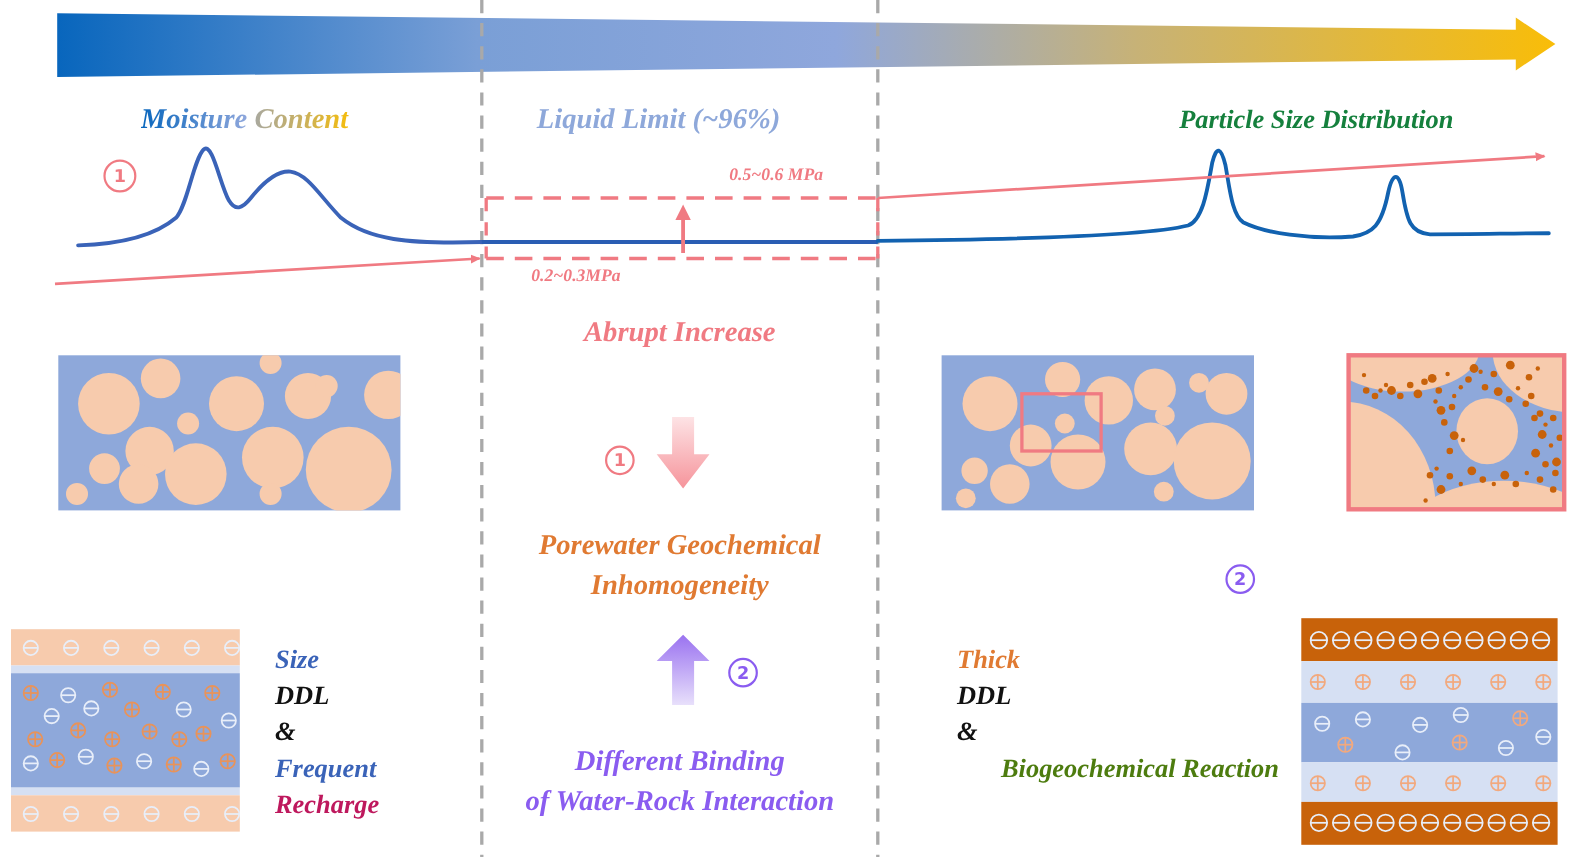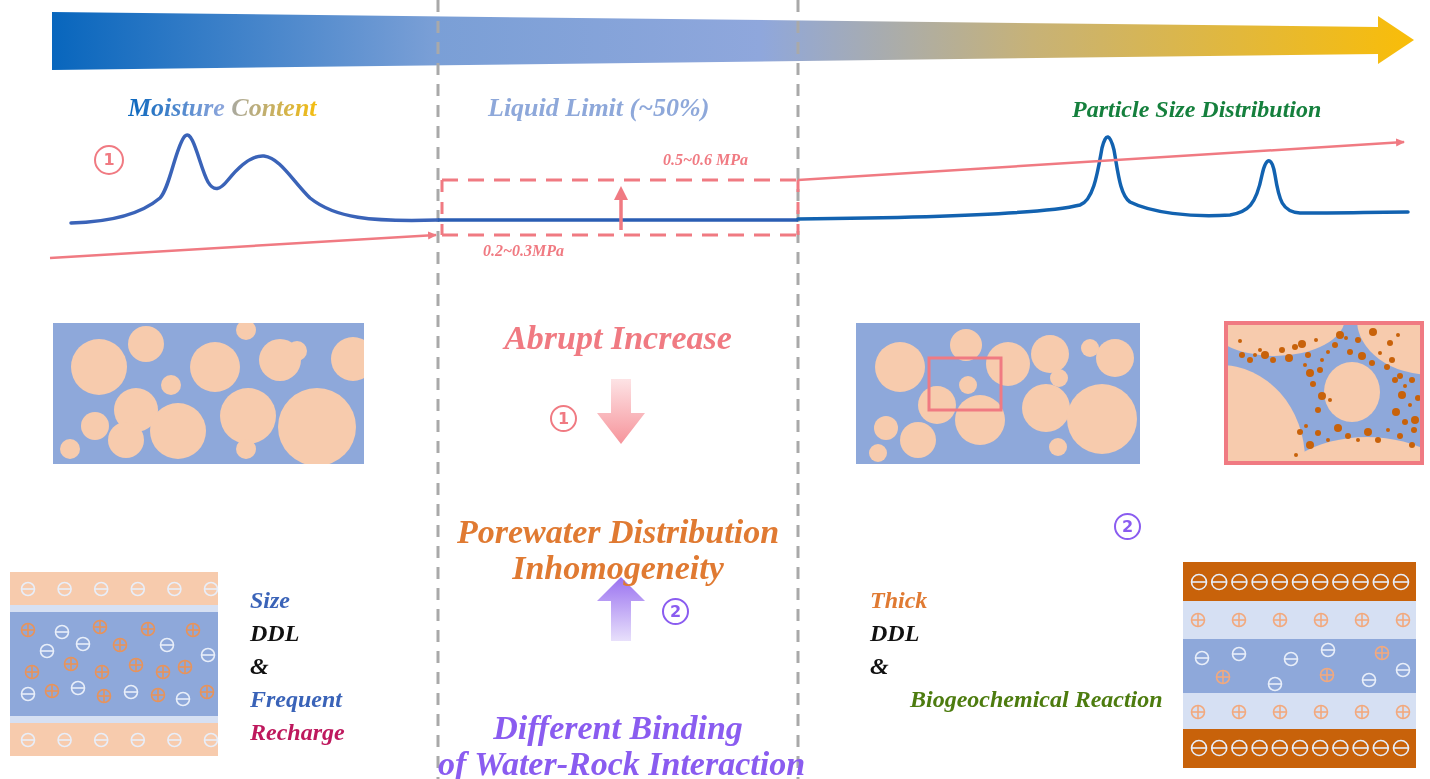--- a/index.html
+++ b/index.html
@@ -3,21 +3,21 @@
 <meta charset="utf-8">
 <style>
   html, body { margin: 0; padding: 0; background: #ffffff; }
   body { width: 1430px; height: 779px; position: relative; overflow: hidden;
          font-family: "Liberation Serif", "DejaVu Serif", serif; }
   #stage { position: absolute; left: 0; top: 0; width: 1430px; height: 779px; }
   .lbl { position: absolute; font-family: "Liberation Serif", "DejaVu Serif", serif;
          font-style: italic; font-weight: bold; white-space: nowrap; line-height: 1; }
   .center { text-align: center; }
   .title-big { font-size: 26px; }
-  .mid-text { font-size: 34px; line-height: 36px; margin-top: 36px; }
+  .mid-text { font-size: 26px; line-height: 36px; }
   .ddl-text { font-size: 24px; line-height: 33px; }
   .circ-num { position: absolute; font-family: "DejaVu Sans", sans-serif; font-weight: bold;
               font-size: 16px; border-radius: 50%; text-align: center; box-sizing: border-box; }
 </style>
 </head>
 <body>
 
 <svg id="stage" width="1430" height="779" viewBox="0 0 1430 779" xmlns="http://www.w3.org/2000/svg">
   <defs>
     <linearGradient id="gradArrow" x1="0" y1="0" x2="1" y2="0">
@@ -561,36 +561,36 @@
           <line x1="1396.5" x2="1409.5" y1="670" y2="670" stroke="#e8eef9" stroke-width="1.6"></line>
         </g>
       </g>
   </g>
 </svg>
 
 <div class="lbl title-big" style="left:128px; top:95px;">
   <span style="background:linear-gradient(90deg,#0866bd,#8fa7dc); -webkit-background-clip:text; background-clip:text; color:transparent;">Moisture</span>
   <span style="background:linear-gradient(90deg,#a9a9a0,#c8b060 50%,#f5bd0c); -webkit-background-clip:text; background-clip:text; color:transparent;">Content</span>
 </div>
-<div class="lbl title-big" style="left:488px; top:95px; color:#8ea8da;">Liquid Limit (~50%)</div>
+<div class="lbl title-big" style="left:488px; top:95px; color:#8ea8da;">Liquid Limit (~96%)</div>
 <div class="lbl" style="left:1072px; top:97px; font-size:24px; color:#15803d;">Particle Size Distribution</div>
 
 <div class="lbl" style="left:663px; top:152px; font-size:16px; color:#f07a82;">0.5~0.6 MPa</div>
 <div class="lbl" style="left:483px; top:243px; font-size:16px; color:#f07a82;">0.2~0.3MPa</div>
 
 <div class="circ-num" style="left:94px; top:145px; width:30px; height:30px; line-height:26px; border:2.5px solid #f07a82; color:#f07a82;">1</div>
 
 <div class="lbl mid-text center" style="left:438px; top:284px; width:360px; color:#f07a82;">
   <div>Abrupt Increase</div>
 </div>
 
 <div class="circ-num" style="left:550px; top:405px; width:27px; height:27px; line-height:23px; border:2.5px solid #f07a82; color:#f07a82;">1</div>
 
 <div class="lbl mid-text center" style="left:438px; top:478px; width:360px; color:#e07a32;">
-  <div>Porewater Distribution</div>
+  <div>Porewater Geochemical</div>
   <div>Inhomogeneity</div>
 </div>
 
 <div class="circ-num" style="left:662px; top:598px; width:27px; height:27px; line-height:23px; border:2.5px solid #8a5cf0; color:#8a5cf0;">2</div>
 <div class="circ-num" style="left:1114px; top:513px; width:27px; height:27px; line-height:23px; border:2.5px solid #8a5cf0; color:#8a5cf0;">2</div>
 
 <div class="lbl mid-text center" style="left:438px; top:674px; width:360px; color:#8a5cf0;">
   <div>Different Binding</div>
   <div>of Water-Rock Interaction</div>
 </div>

